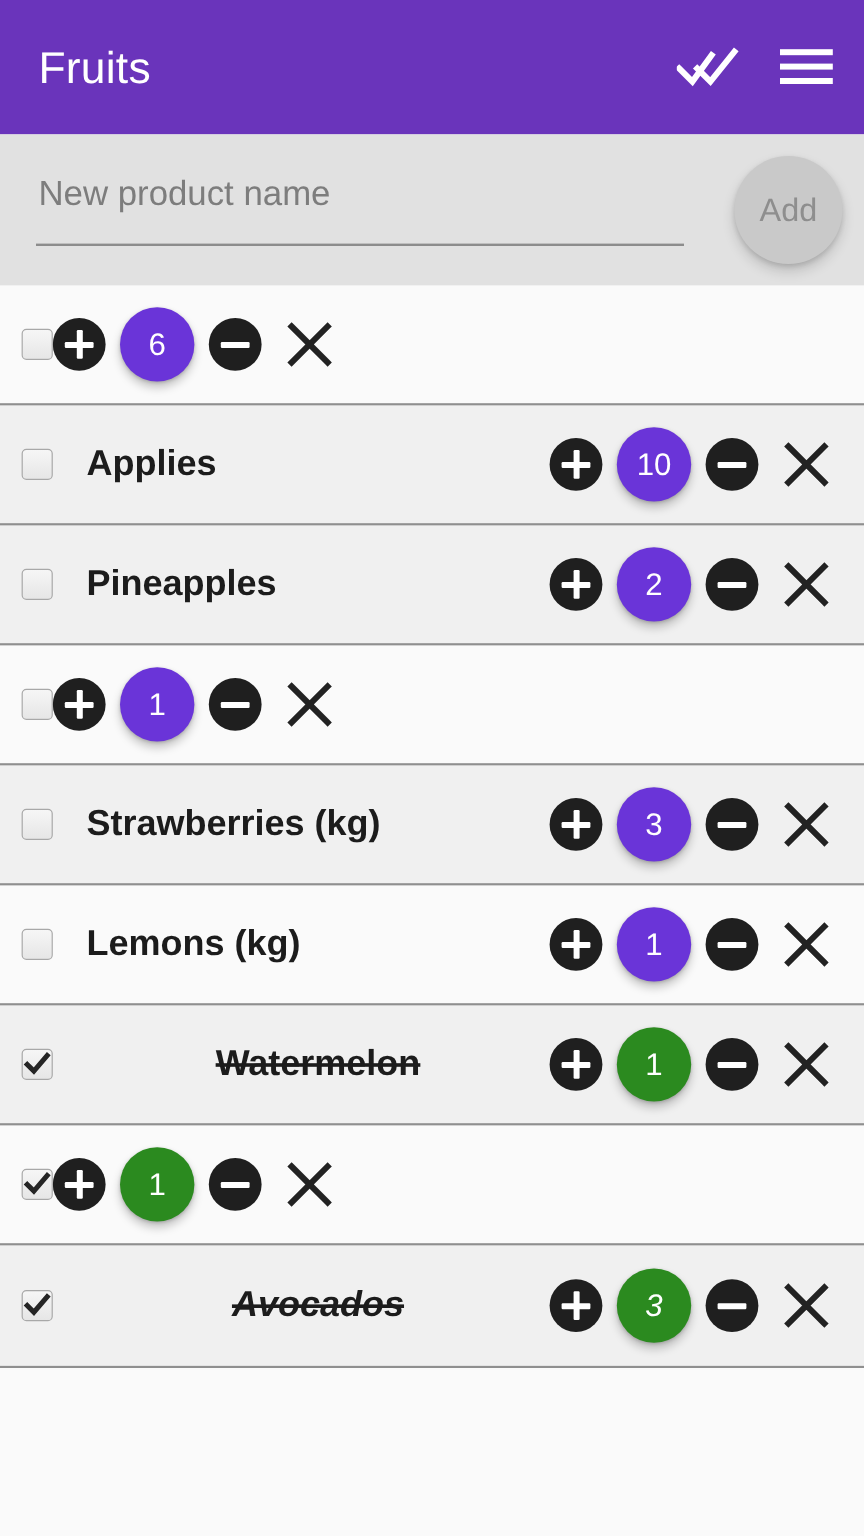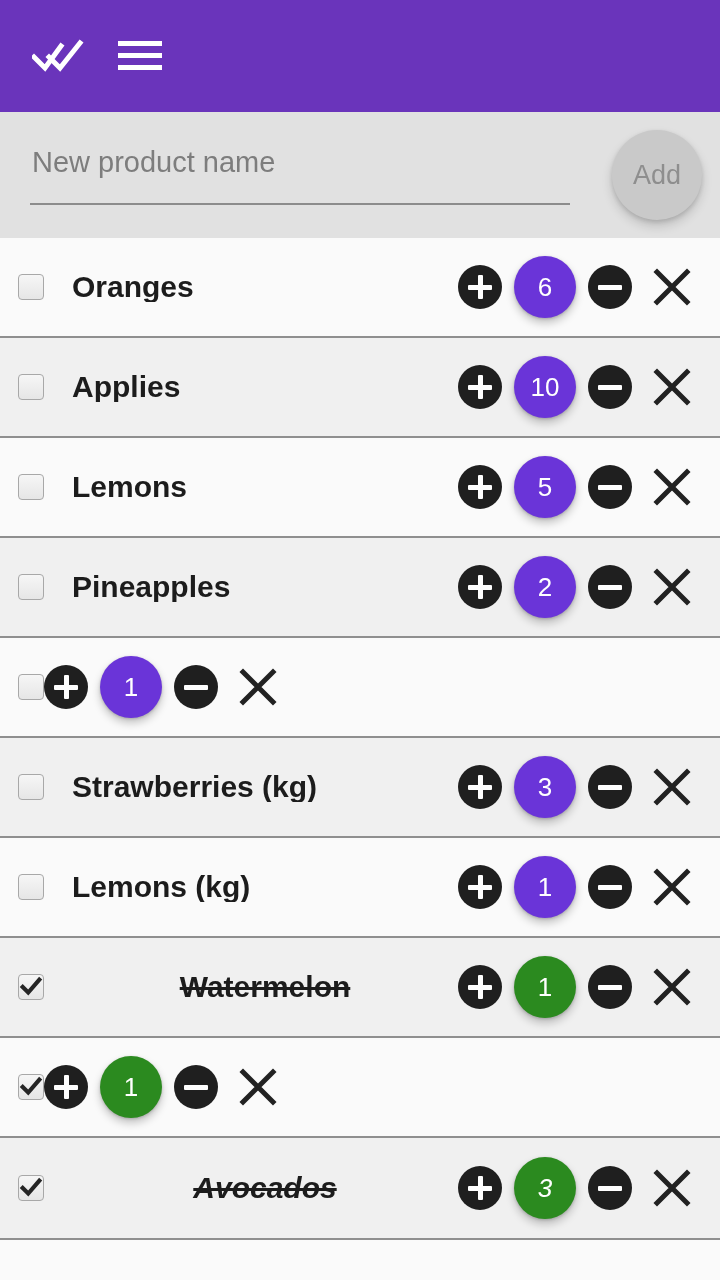--- a/index.html
+++ b/index.html
@@ -163,20 +163,21 @@
   .delbtn svg { display: block; }
 
   .filler { flex: 1 1 auto; background: #fafafa; }
 </style>
 </head>
 <body>
 
 <div id="app">
 
   <div class="appbar">
+    <div class="appbar-title">Fruits</div>
     <div class="appbar-actions">
       <div class="iconbtn">
         <svg width="52" height="36" viewBox="0 0 52 36" aria-hidden="true">
           <path d="M2 19 L13 30 L29 8" fill="none" stroke="#ffffff" stroke-width="5" stroke-linecap="square"></path>
           <path d="M17 19 L28 30 L48 5" fill="none" stroke="#ffffff" stroke-width="5" stroke-linecap="square"></path>
         </svg>
       </div>
       <div class="iconbtn">
         <svg width="46" height="34" viewBox="0 0 46 34" aria-hidden="true">
           <rect x="1" y="2" width="44" height="5" fill="#ffffff"></rect>
@@ -191,21 +192,20 @@
     <div class="field-wrap">
       <input class="field-input" type="text" placeholder="New product name" value="" style="">
       <div class="field-underline"></div>
     </div>
     <button class="add-fab">Add</button>
   </div>
 
   <div class="list" id="product-list">
       <div class="row">
         <div class="cb"></div>
-        <div class="row-label">Oranges</div>
         <div class="controls">
           <button class="circlebtn">
             <span class="glyph">
               <span class="h"></span>
               <span class="v"></span>
             </span>
           </button>
           <div class="badge" style="background: rgb(106, 52, 216);">6</div>
           <button class="circlebtn">
             <span class="glyph">
@@ -223,43 +223,20 @@
         <div class="cb"></div>
         <div class="row-label">Applies</div>
         <div class="controls">
           <button class="circlebtn">
             <span class="glyph">
               <span class="h"></span>
               <span class="v"></span>
             </span>
           </button>
           <div class="badge" style="background: rgb(106, 52, 216);">10</div>
-          <button class="circlebtn">
-            <span class="glyph">
-              <span class="h"></span>
-            </span>
-          </button>
-          <div class="delbtn">
-            <svg width="40" height="40" viewBox="0 0 40 40" aria-hidden="true">
-              <path d="M5 5 L35 35 M35 5 L5 35" stroke="#222222" stroke-width="5" stroke-linecap="square"></path>
-            </svg>
-          </div>
-        </div>
-      </div>
-      <div class="row">
-        <div class="cb"></div>
-        <div class="row-label">Lemons</div>
-        <div class="controls">
-          <button class="circlebtn">
-            <span class="glyph">
-              <span class="h"></span>
-              <span class="v"></span>
-            </span>
-          </button>
-          <div class="badge" style="background: rgb(106, 52, 216);">5</div>
           <button class="circlebtn">
             <span class="glyph">
               <span class="h"></span>
             </span>
           </button>
           <div class="delbtn">
             <svg width="40" height="40" viewBox="0 0 40 40" aria-hidden="true">
               <path d="M5 5 L35 35 M35 5 L5 35" stroke="#222222" stroke-width="5" stroke-linecap="square"></path>
             </svg>
           </div>

